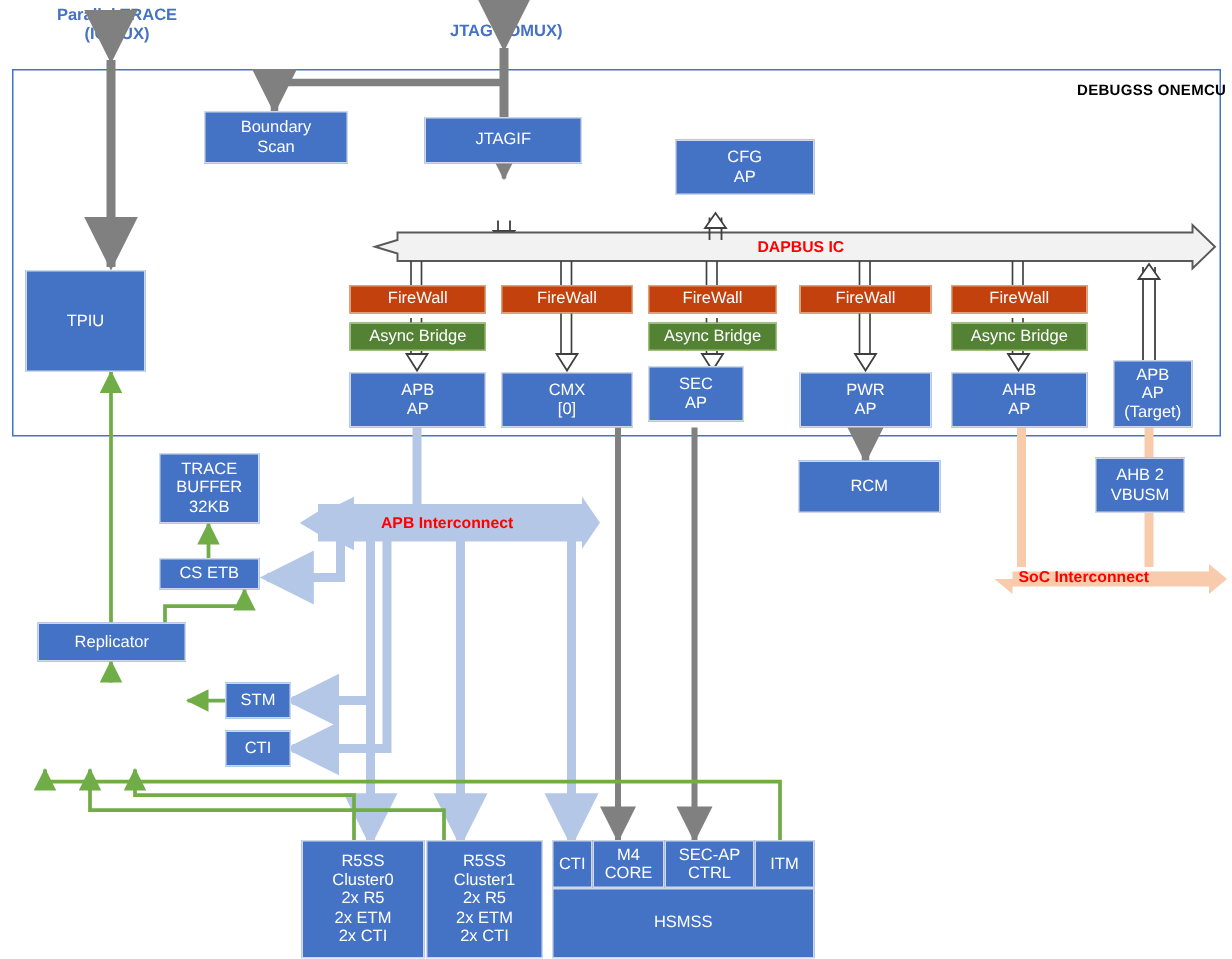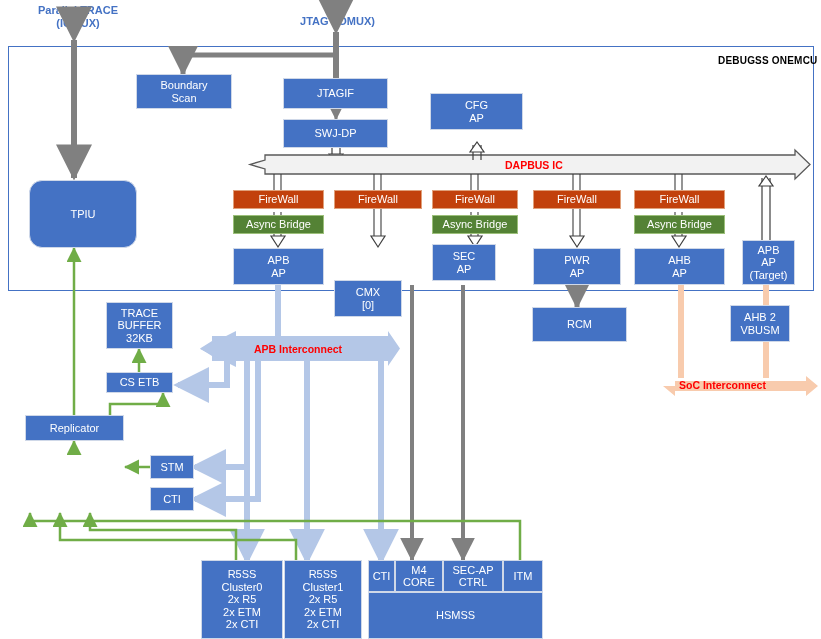--- a/index.html
+++ b/index.html
@@ -162,39 +162,38 @@
     </g>
   </svg>
 
   <div class="buslabel" style="left:505px;top:159px;">DAPBUS IC</div>
   <div class="buslabel" style="left:254px;top:343px;text-align:center;">APB Interconnect</div>
   <div class="buslabel" style="left:679px;top:379px;text-align:center;">SoC Interconnect</div>
 
   <div class="blk" style="left:136px;top:74px;width:96px;height:35px;">Boundary
 Scan</div>
   <div class="blk" style="left:283px;top:78px;width:105px;height:31px;">JTAGIF</div>
-  <div class="blk" style="left:283px;top:119px;width:105px;height:29px;">SWJ-DP</div>
-  <div class="blk" style="left:430px;top:93px;width:93px;height:37px;">CFG
-AP</div>
-
-  <div class="blk" style="left:29px;top:180px;width:108px;height:68px;border-radius:13px;">TPIU</div>
+  <div class="blk" style="left:450px;top:93px;width:93px;height:37px;">CFG
+AP</div>
+
+  <div class="blk" style="left:17px;top:180px;width:80px;height:68px;">TPIU</div>
 
   <div class="blk orange" style="left:233px;top:190px;width:91px;height:19px;">FireWall</div>
   <div class="blk orange" style="left:334px;top:190px;width:88px;height:19px;">FireWall</div>
   <div class="blk orange" style="left:432px;top:190px;width:86px;height:19px;">FireWall</div>
   <div class="blk orange" style="left:533px;top:190px;width:88px;height:19px;">FireWall</div>
   <div class="blk orange" style="left:634px;top:190px;width:91px;height:19px;">FireWall</div>
 
   <div class="blk green" style="left:233px;top:215px;width:91px;height:19px;">Async Bridge</div>
   <div class="blk green" style="left:432px;top:215px;width:86px;height:19px;">Async Bridge</div>
   <div class="blk green" style="left:634px;top:215px;width:91px;height:19px;">Async Bridge</div>
 
   <div class="blk" style="left:233px;top:248px;width:91px;height:37px;">APB
 AP</div>
-  <div class="blk" style="left:334px;top:248px;width:68px;height:37px;margin-top:32px;">CMX
+  <div class="blk" style="left:334px;top:248px;width:88px;height:37px;">CMX
 [0]</div>
   <div class="blk" style="left:432px;top:244px;width:64px;height:37px;">SEC
 AP</div>
   <div class="blk" style="left:533px;top:248px;width:88px;height:37px;">PWR
 AP</div>
   <div class="blk" style="left:634px;top:248px;width:91px;height:37px;">AHB
 AP</div>
   <div class="blk" style="left:742px;top:240px;width:53px;height:45px;">APB
 AP
 (Target)</div>

